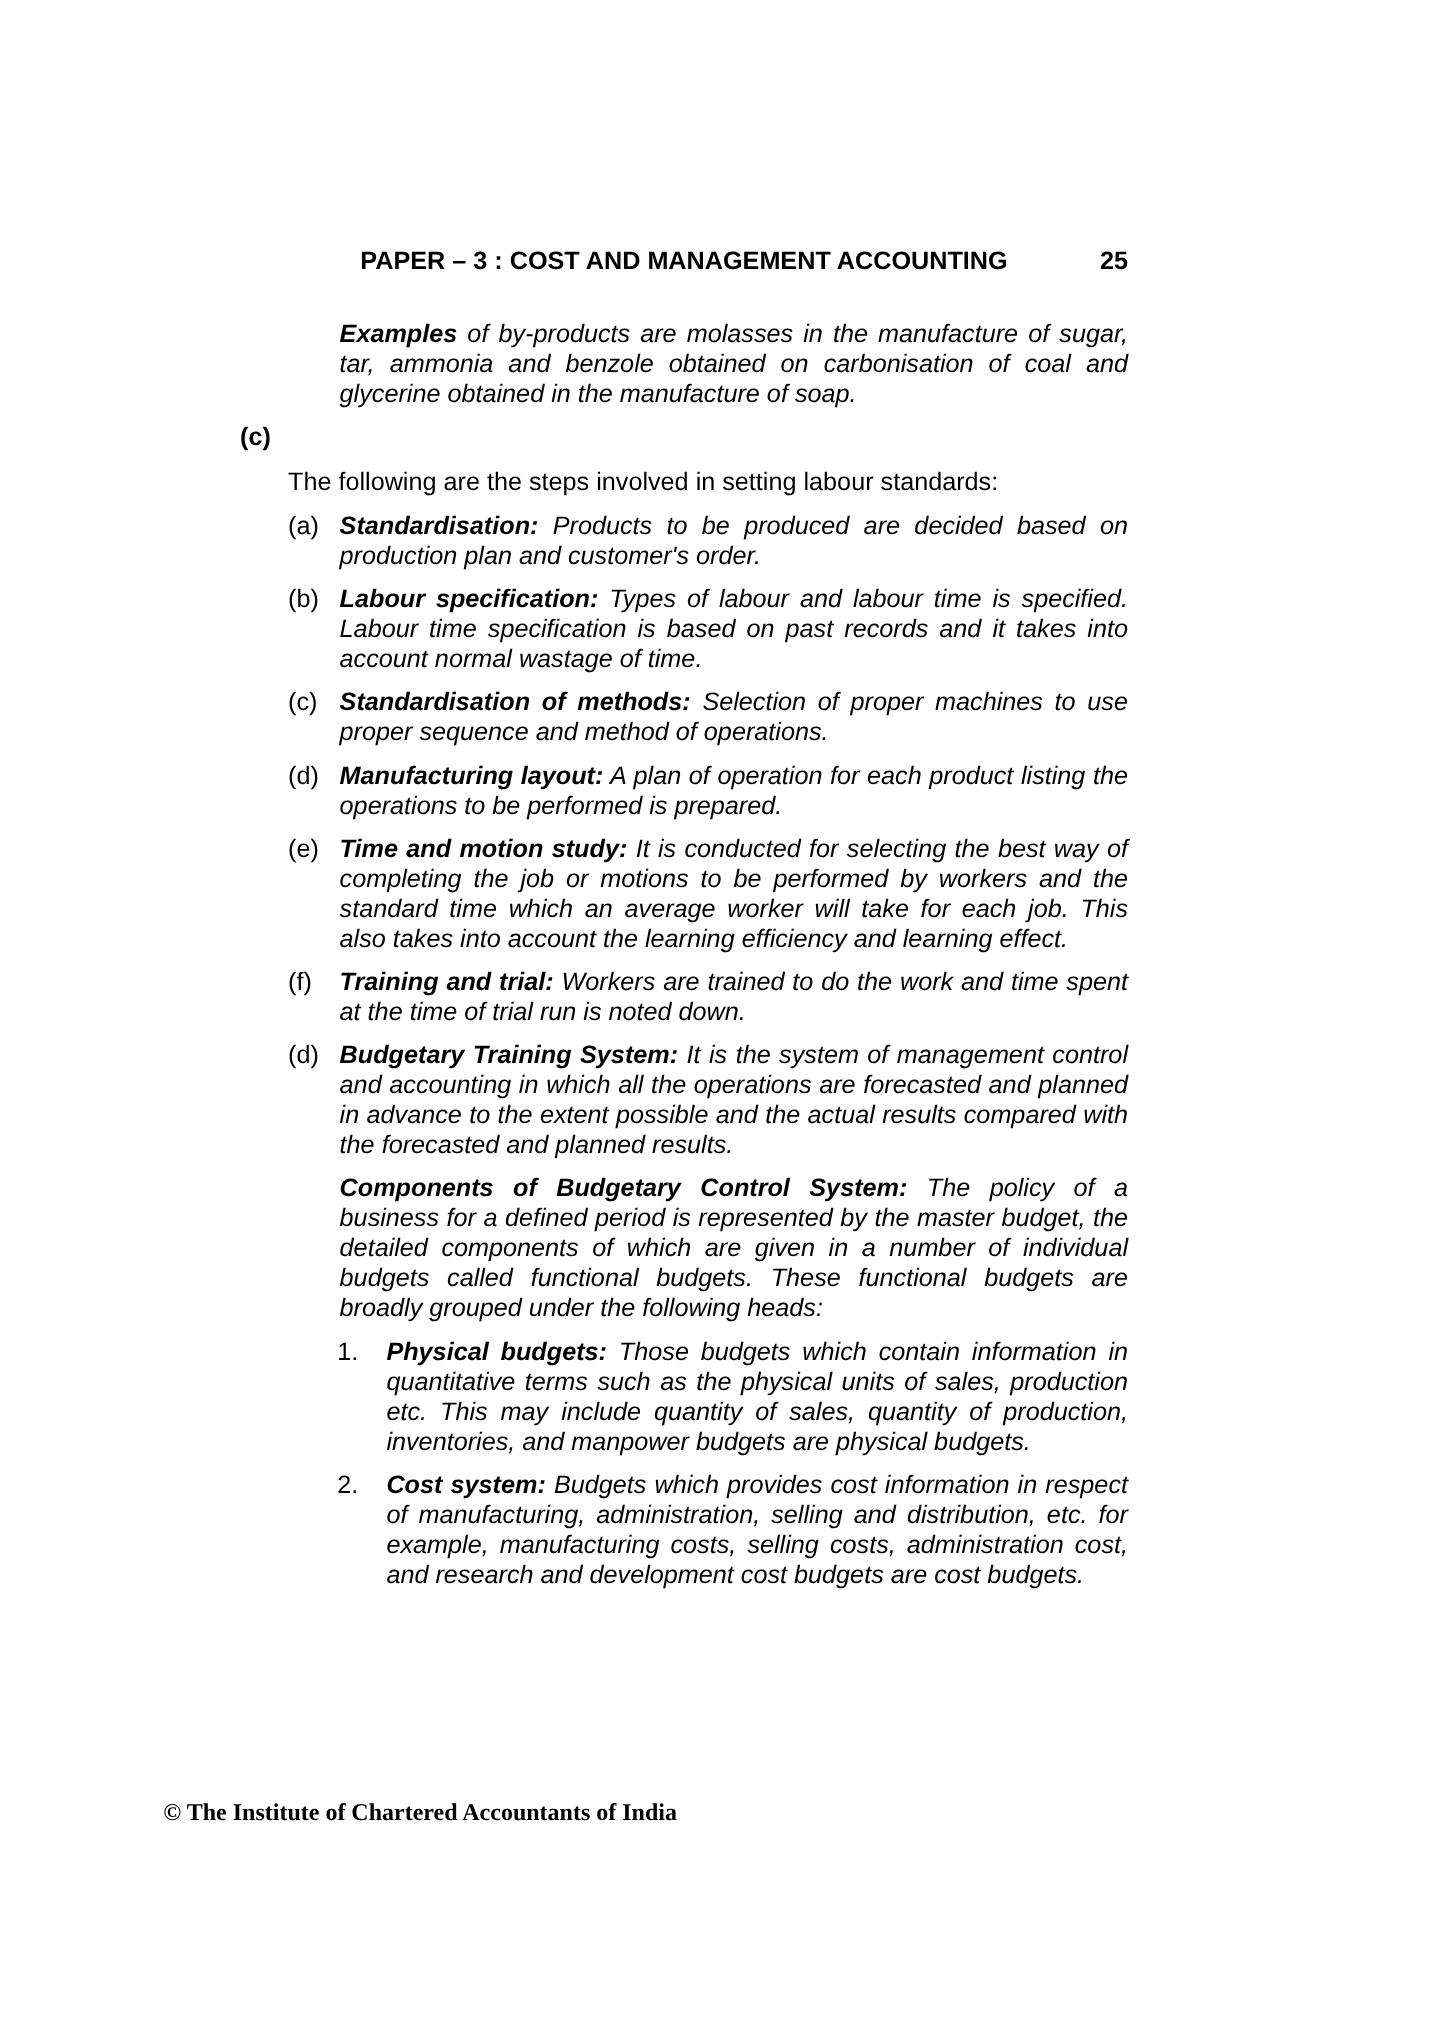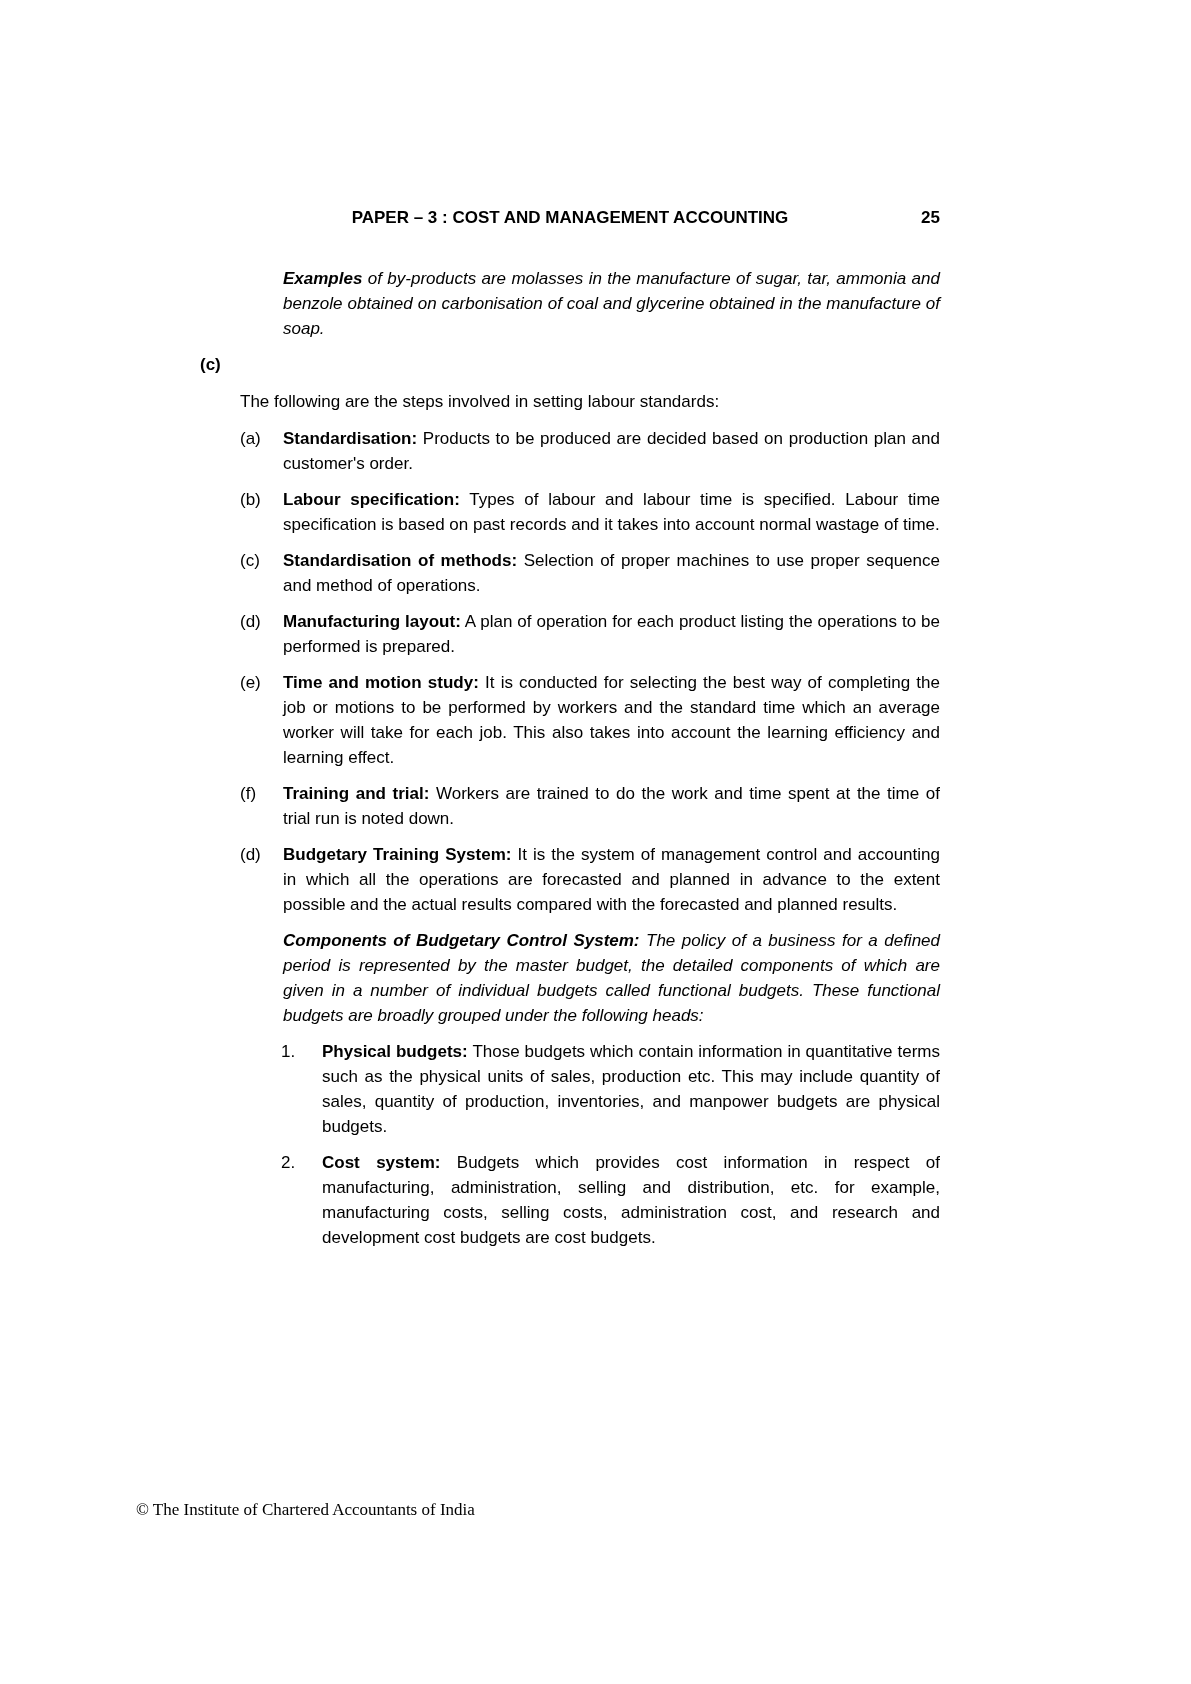--- a/index.html
+++ b/index.html
@@ -14,21 +14,21 @@
     background: #ffffff;
     color: #000000;
     font-family: "Liberation Sans", sans-serif;
     overflow: hidden;
   }
   .content {
     position: absolute;
     left: 200px;
     top: 205px;
     width: 740px;
-    font-size: 17px;
+    font-size: 21px;
     line-height: 25px;
   }
   .doc-header {
     position: relative;
     text-align: center;
     font-weight: bold;
     margin-bottom: 36px;
   }
   .doc-header .page-num {
     position: absolute;
@@ -45,40 +45,41 @@
   .hang {
     display: flex;
     margin: 0 0 11px 0;
   }
   .hang > .lbl {
     flex: 0 0 43px;
   }
   .hang > .body {
     flex: 1 1 auto;
     text-align: justify;
+    font-style: italic;
   }
   .level-1 { margin-left: 40px; }
   .level-2 { margin-left: 81px; }
   .level-2 > .lbl { flex: 0 0 41px; }
   .section-head {
     display: flex;
     margin: 0 0 12px 0;
     font-weight: bold;
   }
   .section-head > .lbl { flex: 0 0 40px; }
   .intro-line {
     margin: 0 0 12px 40px;
   }
   .doc-footer {
     position: absolute;
     left: 136px;
     top: 1500px;
     font-family: "Liberation Serif", serif;
-    font-weight: normal;
-    font-size: 17px;
+    font-weight: bold;
+    font-size: 20px;
   }
 </style>
 </head>
 <body>
 
 <div class="page">
   <div class="content">
 
     <div class="doc-header">
       <span>PAPER – 3 : COST AND MANAGEMENT ACCOUNTING</span>

